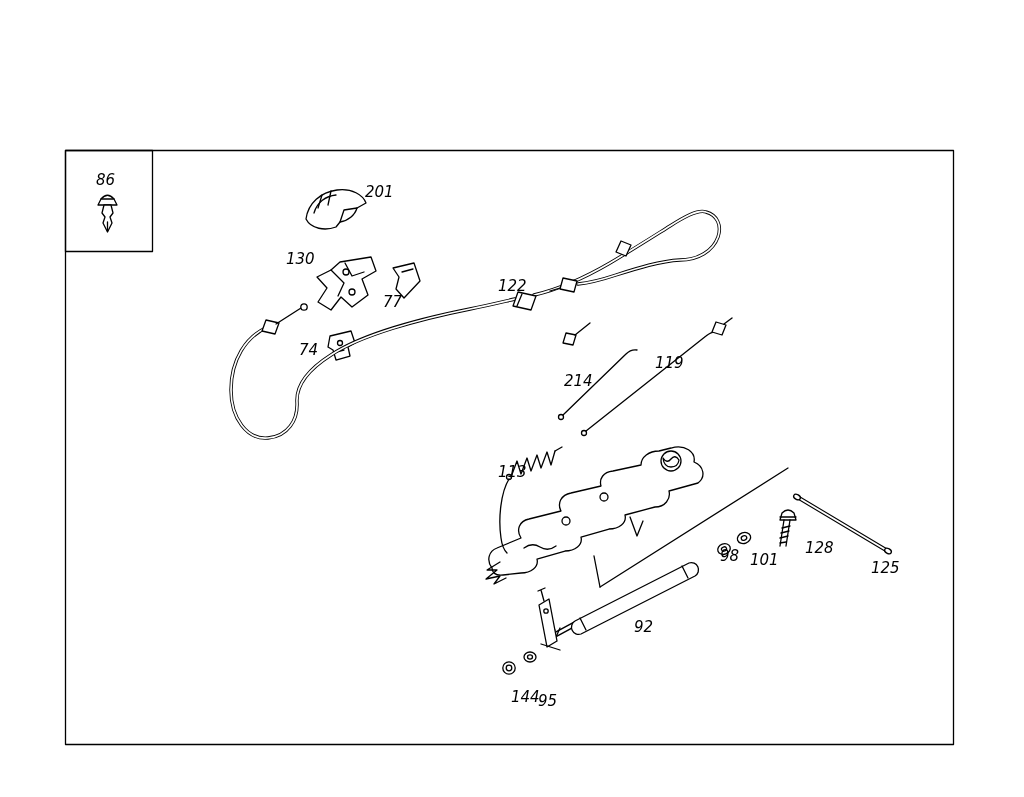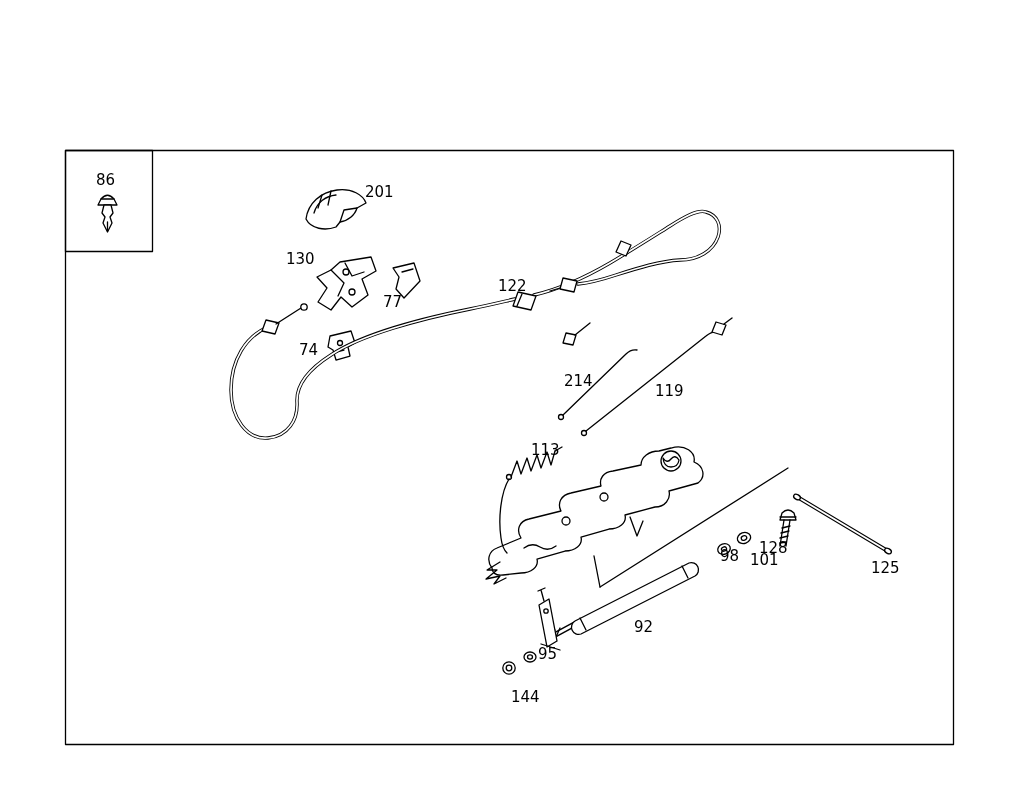--- a/index.html
+++ b/index.html
@@ -7,20 +7,21 @@
     padding: 0;
     background: #ffffff;
   }
   .canvas {
     position: relative;
     width: 1024px;
     height: 752px;
     background: #ffffff;
     font-family: "DejaVu Sans", sans-serif;
     overflow: hidden;
+    font-style: italic;
   }
   svg.diagram {
     position: absolute;
     left: 0;
     top: 0;
   }
   svg.diagram path,
   svg.diagram circle,
   svg.diagram ellipse,
   svg.diagram rect,
@@ -203,23 +204,23 @@
     </g>
   </svg>
 
   <div class="part-label" style="left:96px;  top:172px;">86</div>
   <div class="part-label" style="left:365px; top:184px;">201</div>
   <div class="part-label" style="left:286px; top:251px;">130</div>
   <div class="part-label" style="left:383px; top:294px;">77</div>
   <div class="part-label" style="left:498px; top:278px;">122</div>
   <div class="part-label" style="left:299px; top:342px;">74</div>
   <div class="part-label" style="left:564px; top:373px;">214</div>
-  <div class="part-label" style="left:655px; top:355px;margin-top:28px;">119</div>
-  <div class="part-label" style="left:498px; top:442px;margin-left:33px;">113</div>
+  <div class="part-label" style="left:655px; top:355px;">119</div>
+  <div class="part-label" style="left:498px; top:464px;">113</div>
   <div class="part-label" style="left:634px; top:619px;">92</div>
-  <div class="part-label" style="left:538px; top:646px;">95</div>
+  <div class="part-label" style="left:538px; top:693px;">95</div>
   <div class="part-label" style="left:511px; top:689px;">144</div>
   <div class="part-label" style="left:720px; top:548px;">98</div>
   <div class="part-label" style="left:750px; top:552px;">101</div>
-  <div class="part-label" style="left:759px; top:540px;text-align:center;">128</div>
+  <div class="part-label" style="left:805px; top:540px;text-align:center;">128</div>
   <div class="part-label" style="left:871px; top:560px;">125</div>
 
 </div>
 
 </body></html>

